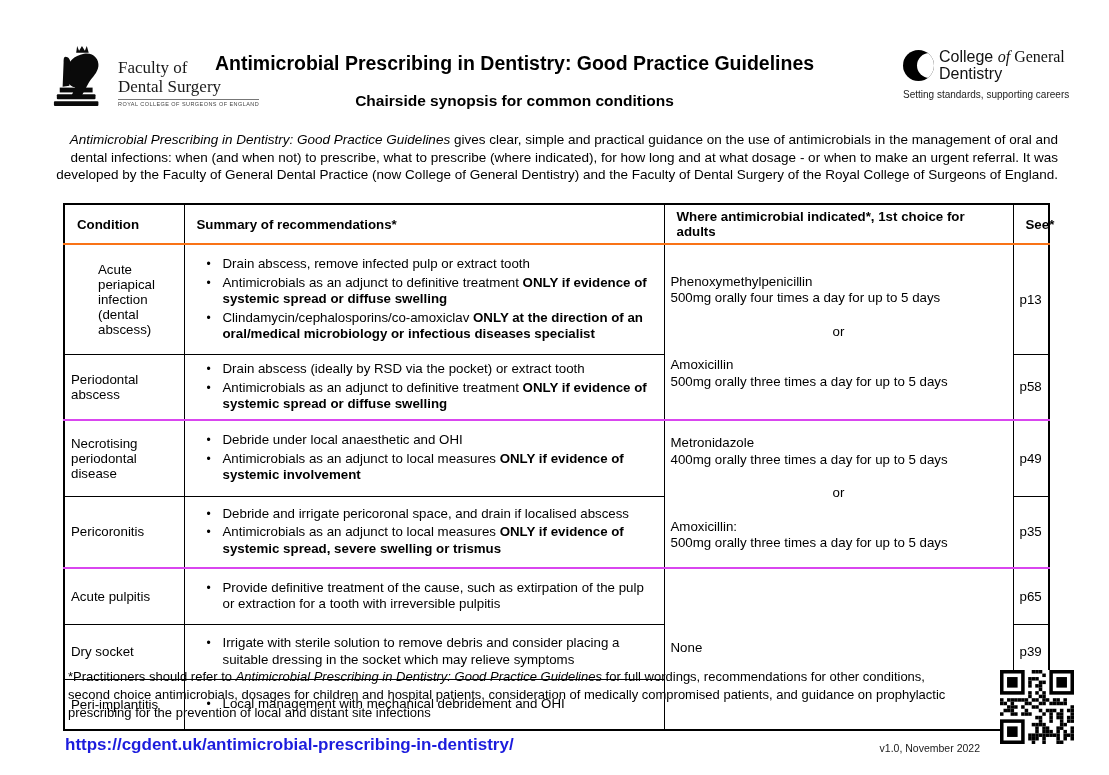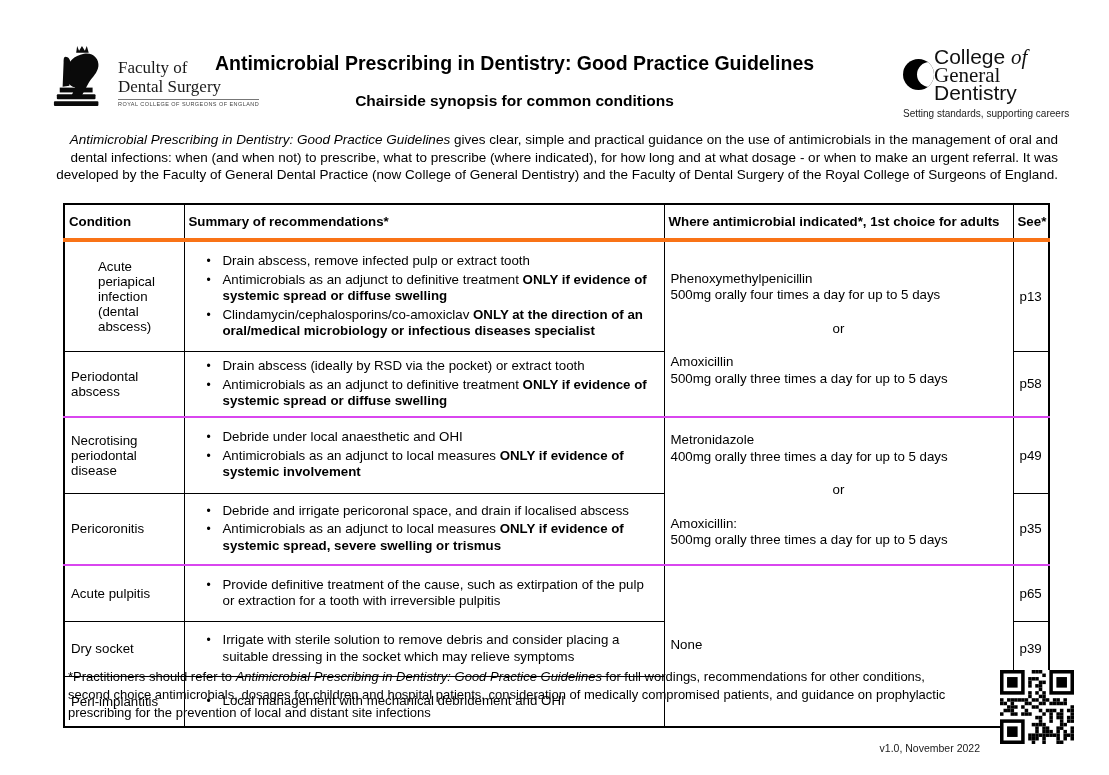--- a/index.html
+++ b/index.html
@@ -13,31 +13,31 @@
   .fds-crest{width:58px; height:62px;}
   .fds-text{margin-left:8px; margin-top:14px; font-family:"Liberation Serif", serif;}
   .fds-name{font-size:17px; line-height:19px; color:#1a1a1a;}
   .fds-caption{font-size:5.5px; letter-spacing:.45px; color:#444; margin-top:3px; border-top:1px solid #777; padding-top:1px; font-family:"Liberation Sans", sans-serif;}
   .title{position:absolute; left:150px; right:230px; top:52px; text-align:center; font-size:19.5px; font-weight:bold;}
   .subtitle{position:absolute; left:150px; right:230px; top:92px; text-align:center; font-size:15.5px; font-weight:bold;}
   .cgd-logo{position:absolute; left:903px; top:48px; width:170px;}
   .cgd-row{display:flex; align-items:center;}
   .cgd-mark{width:31px; height:31px; border-radius:50%; background:#000; position:relative; overflow:hidden; flex:0 0 31px;}
   .cgd-mark::after{content:''; position:absolute; width:25px; height:25px; border-radius:50%; background:#fff; right:-8px; top:3px;}
-  .cgd-name{font-size:21px; line-height:17px; color:#111;}
+  .cgd-name{margin-left:5px; font-size:16px; line-height:17px; color:#111;}
   .cgd-name .srf{font-family:"Liberation Serif", serif;}
   .cgd-name i{font-family:"Liberation Serif", serif;}
   .cgd-tagline{font-size:10px; color:#222; margin-top:7px;}
   
   .intro{position:absolute; left:52px; top:131px; width:1006px; font-size:13.5px; line-height:17.5px; text-align:right;}
   
   table.main{position:absolute; left:63px; top:203px; width:985px; border-collapse:collapse; table-layout:fixed;}
   table.main th, table.main td{border:1px solid #000; vertical-align:middle; font-size:13.3px; padding:4px 6px;}
   table.main{border:2px solid #000;}
-  table.main th{font-weight:bold; text-align:left; height:25px; border-bottom:4px solid #f97316; padding-left:4px;}
+  table.main th{font-weight:bold; text-align:left; height:25px; border-bottom:2px solid #f97316; padding-left:12px;}
   td.cond{padding-left:8px;}
   tr.group-start td{border-top:2px solid #d946ef;margin-top:6px;}
   td.anti{vertical-align:top; padding-top:7px; padding-left:9px;}
   td.anti.center-v{vertical-align:middle;}
   td.see{padding-left:6px;}
   .bullets{margin:0; padding:0; list-style:none;}
   .bullets li{display:flex; margin:2px 0; line-height:16.5px;}
   .bullets .dot{flex:0 0 16px; margin-left:16px; text-align:left; font-size:12px;}
   .bullets .btxt{flex:1; padding-right:4px;}
   .anti-line{line-height:16.5px;}
@@ -371,15 +371,16 @@
       <rect x="3.5238095238095237" y="3.5238095238095237" width="17.61904761904762" height="17.61904761904762" fill="#fff"></rect>
       <rect x="7.0476190476190474" y="7.0476190476190474" width="10.571428571428571" height="10.571428571428571" fill="#000"></rect>
       <rect x="49.33333333333333" y="0" width="24.666666666666664" height="24.666666666666664" fill="#000"></rect>
       <rect x="52.857142857142854" y="3.5238095238095237" width="17.61904761904762" height="17.61904761904762" fill="#fff"></rect>
       <rect x="56.38095238095238" y="7.0476190476190474" width="10.571428571428571" height="10.571428571428571" fill="#000"></rect>
       <rect x="0" y="49.33333333333333" width="24.666666666666664" height="24.666666666666664" fill="#000"></rect>
       <rect x="3.5238095238095237" y="52.857142857142854" width="17.61904761904762" height="17.61904761904762" fill="#fff"></rect>
       <rect x="7.0476190476190474" y="56.38095238095238" width="10.571428571428571" height="10.571428571428571" fill="#000"></rect>
     </svg>
 
+  <a class="url" href="#">https://cgdent.uk/antimicrobial-prescribing-in-dentistry/</a>
   <div class="version">v1.0, November 2022</div>
 
 </div>
 
 </body></html>

